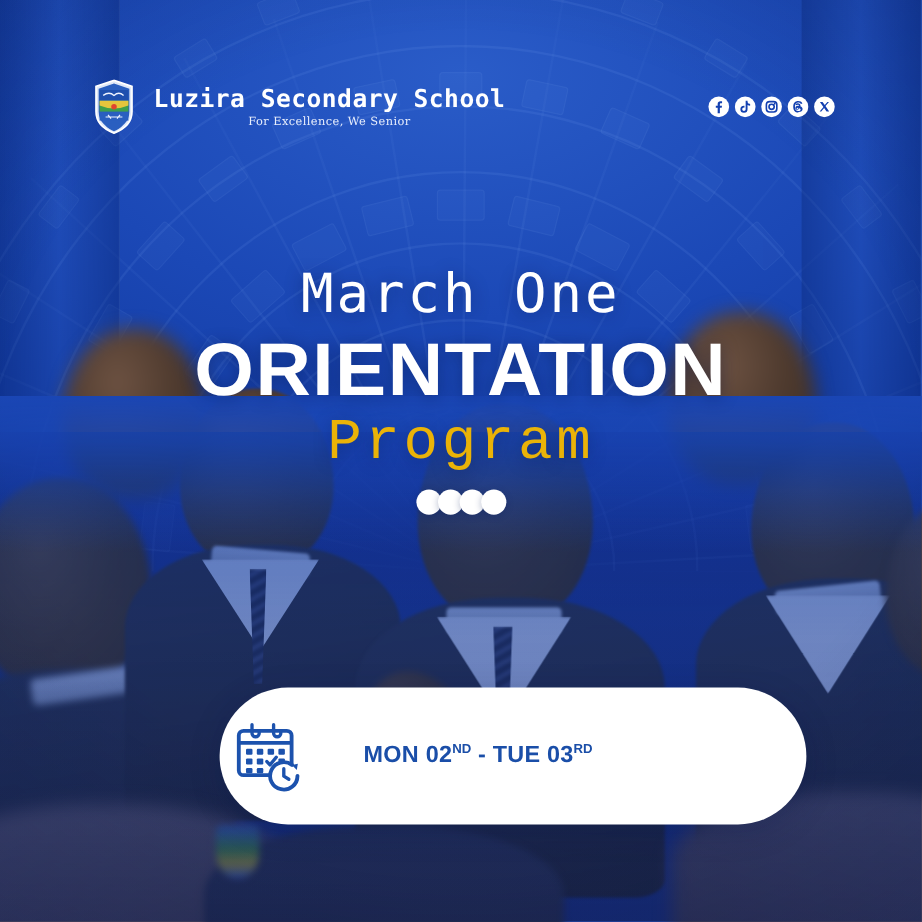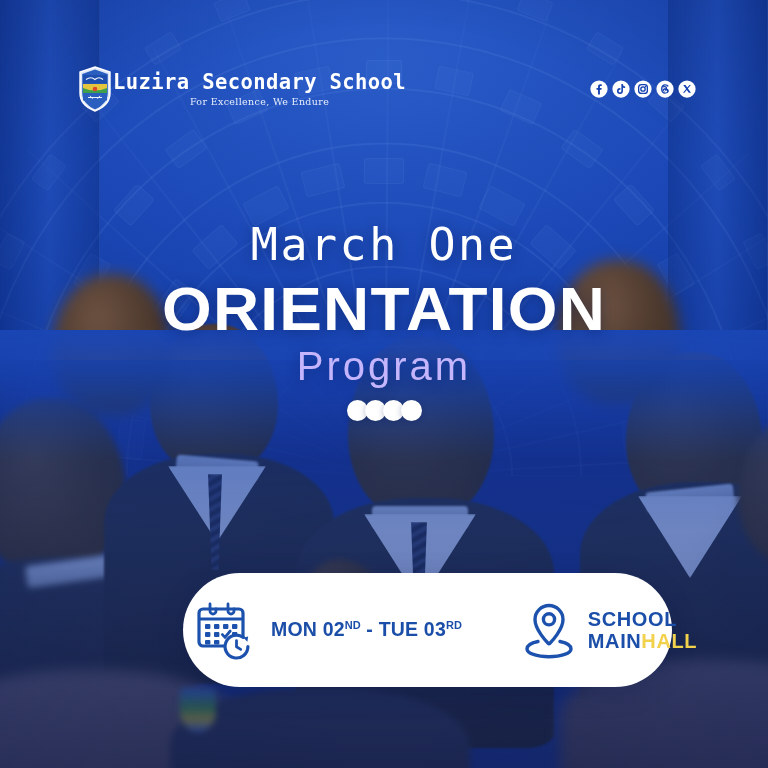--- a/index.html
+++ b/index.html
@@ -110,21 +110,21 @@
   }
 
   
   .header {
     position:absolute; left:0; right:0; top:58px;
     height:62px;
     display:flex; align-items:center;
     padding:0 72px 0 78px;
     z-index:30;
   }
-  .brand { display:flex; align-items:center; gap:1px; }
+  .brand { display:flex; align-items:center; gap:16px; }
   .crest { width:34px; height:46px; flex:none; }
   .brand-text { display:flex; flex-direction:column; align-items:center; line-height:1; }
   .school-name {
     font-family:"DejaVu Sans Mono", monospace;
     font-size:20.5px; font-weight:700; color:#ffffff;
     letter-spacing:.4px; white-space:nowrap;
   }
   .school-tagline {
     font-family:"DejaVu Serif", serif;
     font-size:9.5px; color:#e8eefc; letter-spacing:.35px;
@@ -145,22 +145,22 @@
     letter-spacing:2.5px; line-height:1;
   }
   .t-orientation {
     font-family:"Liberation Sans", sans-serif;
     font-size:62px; font-weight:700; color:#ffffff;
     letter-spacing:1.2px; line-height:1;
     margin-top:11px;
     transform:scaleX(1.03);
   }
   .t-program {
-    font-family:Liberation Sans, sans-serif;
-    font-size:40px; font-weight:400; color:#c4b5fd;
+    font-family:Liberation Mono, monospace;
+    font-size:48px; font-weight:400; color:#eab308;
     letter-spacing:3px; line-height:1;
     margin-top:6px;
   }
   .dots {
     display:flex; justify-content:center; align-items:center;
     margin-top:14px; gap:0px;
   }
   .dots .dot {
     width:21px; height:21px; border-radius:50%;
     background:#ffffff; margin-left:-3px;
@@ -172,21 +172,21 @@
   .info-card {
     position:absolute; left:183px; top:573px;
     width:489px; height:114px;
     background:#ffffff;
     border-radius:57px;
     z-index:40;
     display:flex; align-items:center;
     box-shadow:0 6px 26px rgba(6,20,70,.22);
   }
   .info-item { display:flex; align-items:center; }
-  .info-date { margin-left:12px; }
+  .info-date { margin-left:12px;gap:32px; }
   .info-loc  { margin-left:60px; }
   .ico { flex:none; display:block; }
   .date-text { margin-left:14px; line-height:1.08; }
   .date-line1 {
     font-family:"Liberation Sans", sans-serif;
     font-size:19.5px; font-weight:700; color:#1a4ea8;
     letter-spacing:.2px; white-space:nowrap;
   }
   .date-line1 sup { font-size:11px; font-weight:700; vertical-align:super; letter-spacing:0; }
   .date-line2 {
@@ -338,21 +338,21 @@
         <path d="M8 13.5 q5-3.5 9 0 q4-3.5 8 0" fill="none" stroke="#eef3ff" stroke-width="1.1"></path>
         <rect x="5" y="18" width="24" height="9" fill="#3fa04b"></rect>
         <path d="M5 18 h24 v4 q-12 5 -24 0 Z" fill="#e5c53c"></path>
         <circle cx="17" cy="23" r="2.3" fill="#e0452e"></circle>
         <rect x="5" y="27.5" width="24" height="7" fill="#2a5fc0"></rect>
         <path d="M10 31.5 h14 M12 29.8 l2.5 3 M22 29.8 l-2.5 3" stroke="#eef3ff" stroke-width="1" fill="none"></path>
         <path d="M17 35.5 L24 38.5 C22 41 19.5 42.4 17 43.3 C14.5 42.4 12 41 10 38.5 Z" fill="#2a5fc0"></path>
       </svg>
       <div class="brand-text">
         <div class="school-name">Luzira Secondary School</div>
-        <div class="school-tagline">For Excellence, We Endure</div>
+        <div class="school-tagline">For Excellence, We Senior</div>
       </div>
     </div>
 
     <div class="socials">
       <svg class="soc" viewBox="0 0 24 24">
         <circle cx="12" cy="12" r="11.5" fill="#ffffff"></circle>
         <path d="M13.2 19.2v-6.1h2.05l.31-2.38H13.2V9.2c0-.69.19-1.16 1.18-1.16h1.26V5.91c-.22-.03-.97-.09-1.84-.09-1.82 0-3.07 1.11-3.07 3.16v1.74H8.67v2.38h2.06v6.1z" fill="#1340b0"></path>
       </svg>
       <svg class="soc" viewBox="0 0 24 24">
         <circle cx="12" cy="12" r="11.5" fill="#ffffff"></circle>
@@ -412,28 +412,15 @@
         <path d="M48.3 38.4 l4.9 -0.9 l-0.9 5.2 z" fill="#1c52ad"></path>
         <path d="M41.5 41.6 v6.2 l4.2 2.6" fill="none" stroke="#1c52ad" stroke-width="2.8" stroke-linecap="round" stroke-linejoin="round"></path>
       </svg>
       <div class="date-text">
         <div class="date-line1">
           <span>MON 02</span><sup>ND</sup><span> - </span><span>TUE 03</span><sup>RD</sup>
         </div>
       </div>
     </div>
 
-    <div class="info-item info-loc">
-      <svg class="ico" width="54" height="58" viewBox="0 0 54 58">
-        <path d="M27 4.5 c-7.7 0-14 6.3-14 14 0 9.9 11.2 21.8 13.1 23.7 a1.3 1.3 0 0 0 1.8 0 C29.8 40.3 41 28.4 41 18.5 c0-7.7-6.3-14-14-14 z" fill="none" stroke="#1c52ad" stroke-width="3.4" stroke-linejoin="round"></path>
-        <circle cx="27" cy="18.3" r="5.6" fill="none" stroke="#1c52ad" stroke-width="3.4"></circle>
-        <path d="M16 40.5 C9.5 41.8 5 44.6 5 47.9 c0 4.3 9.8 7.8 22 7.8 s22-3.5 22-7.8 c0-3.3-4.5-6.1-11-7.4" fill="none" stroke="#1c52ad" stroke-width="3.4" stroke-linecap="round"></path>
-      </svg>
-      <div class="loc-text">
-        <div class="loc-line1">SCHOOL</div>
-        <div class="loc-line2">
-          <span class="loc-main">MAIN</span><span class="loc-hall">HALL</span>
-        </div>
-      </div>
-    </div>
 
   </div>
 </div>
 
 </body></html>

